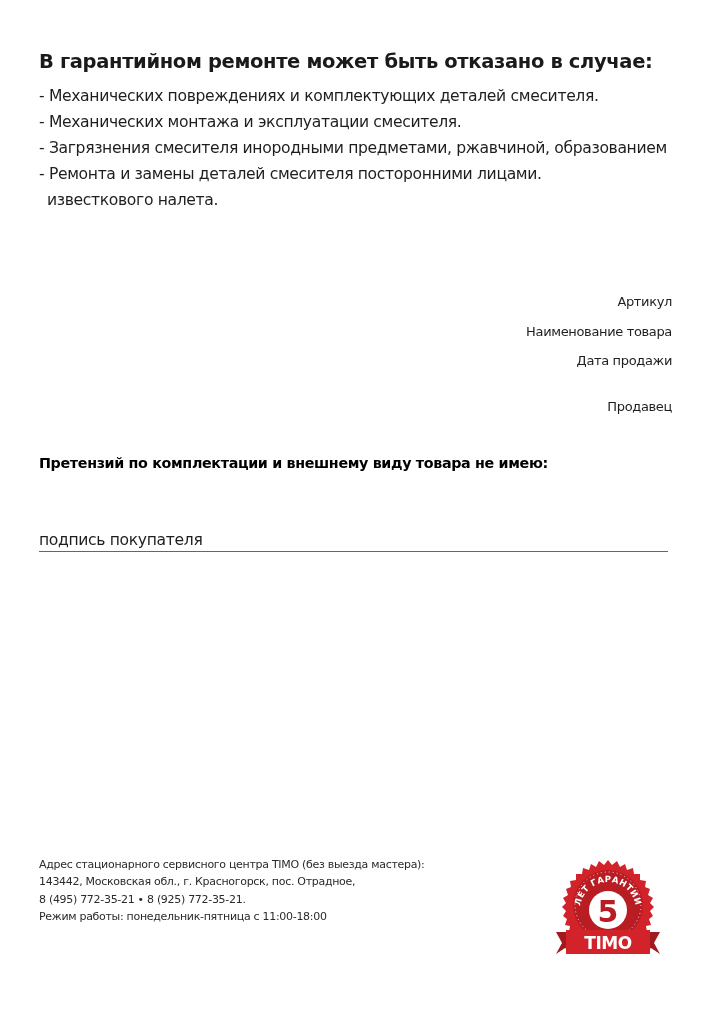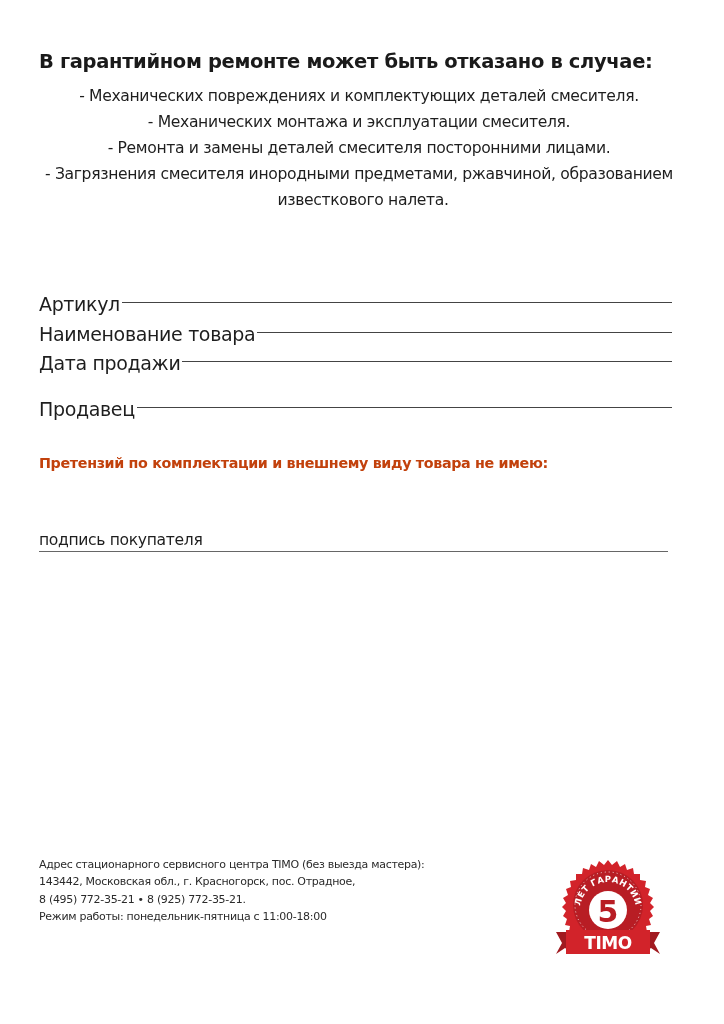--- a/index.html
+++ b/index.html
@@ -1,45 +1,45 @@
 <!DOCTYPE html>
 <html><head>
 <meta charset="utf-8">
 <style>
   html, body { margin: 0; padding: 0; background: #ffffff; }
   body { width: 724px; height: 1024px; position: relative; overflow: hidden;
          font-family: "DejaVu Sans", "Liberation Sans", sans-serif; color: #1e1e1e; }
   .heading { position: absolute; left: 39px; top: 50px; font-size: 19.5px; font-weight: bold;
              letter-spacing: -0.35px; white-space: nowrap; color: #1a1a1a; }
   .list { position: absolute; left: 39px; top: 83px; width: 640px; font-size: 15.6px;
-          line-height: 26px; letter-spacing: -0.35px; text-align: center; }
+          line-height: 26px; letter-spacing: -0.35px; }
   .list .item { white-space: nowrap; }
   .list .cont { padding-left: 8px; white-space: nowrap; }
-  .field { position: absolute; left: 39px; right: 52px; display: flex; align-items: center;
-           font-size: 19px; letter-spacing: -0.35px; height: 24px; }
+  .field { position: absolute; left: 39px; right: 52px; display: flex; align-items: flex-end;
+           font-size: 13px; letter-spacing: -0.35px; height: 24px; flex-direction: column; }
   .field .lbl { white-space: nowrap; line-height: 20px; }
   .field .line { flex: 1; border-bottom: 1.3px solid #444; margin-bottom: 3px; margin-left: 2px; }
   .claim { position: absolute; left: 39px; top: 455px; font-size: 14.3px; font-weight: bold;
-           letter-spacing: -0.35px; white-space: nowrap; color: #c2410c; }
+           letter-spacing: -0.35px; white-space: nowrap; color: #000000; }
   .sigline { position: absolute; left: 39px; width: 629px; top: 551px; border-top: 1.3px solid #666; }
   .siglabel { position: absolute; left: 39px; top: 531px; font-size: 15.6px; letter-spacing: -0.35px; }
   .footer { position: absolute; left: 39px; top: 856px; font-size: 11px; line-height: 17.3px;
             letter-spacing: -0.3px; color: #2a2a2a; white-space: nowrap; }
   .badge { position: absolute; left: 552px; top: 858px; width: 112px; height: 110px; }
 </style>
 </head>
 <body>
 
 <div class="heading">В гарантийном ремонте может быть отказано в случае:</div>
 
 <div class="list">
   <div class="item">- Механических повреждениях и комплектующих деталей смесителя.</div>
   <div class="item">- Механических монтажа и эксплуатации смесителя.</div>
+  <div class="item">- Загрязнения смесителя инородными предметами, ржавчиной, образованием</div>
   <div class="item">- Ремонта и замены деталей смесителя посторонними лицами.</div>
-  <div class="item">- Загрязнения смесителя инородными предметами, ржавчиной, образованием</div>
   <div class="cont">известкового налета.</div>
 </div>
 
 <div class="field" style="top:292px">
   <span class="lbl">Артикул</span>
   <span class="line"></span>
 </div>
 <div class="field" style="top:322px">
   <span class="lbl">Наименование товара</span>
   <span class="line"></span>

